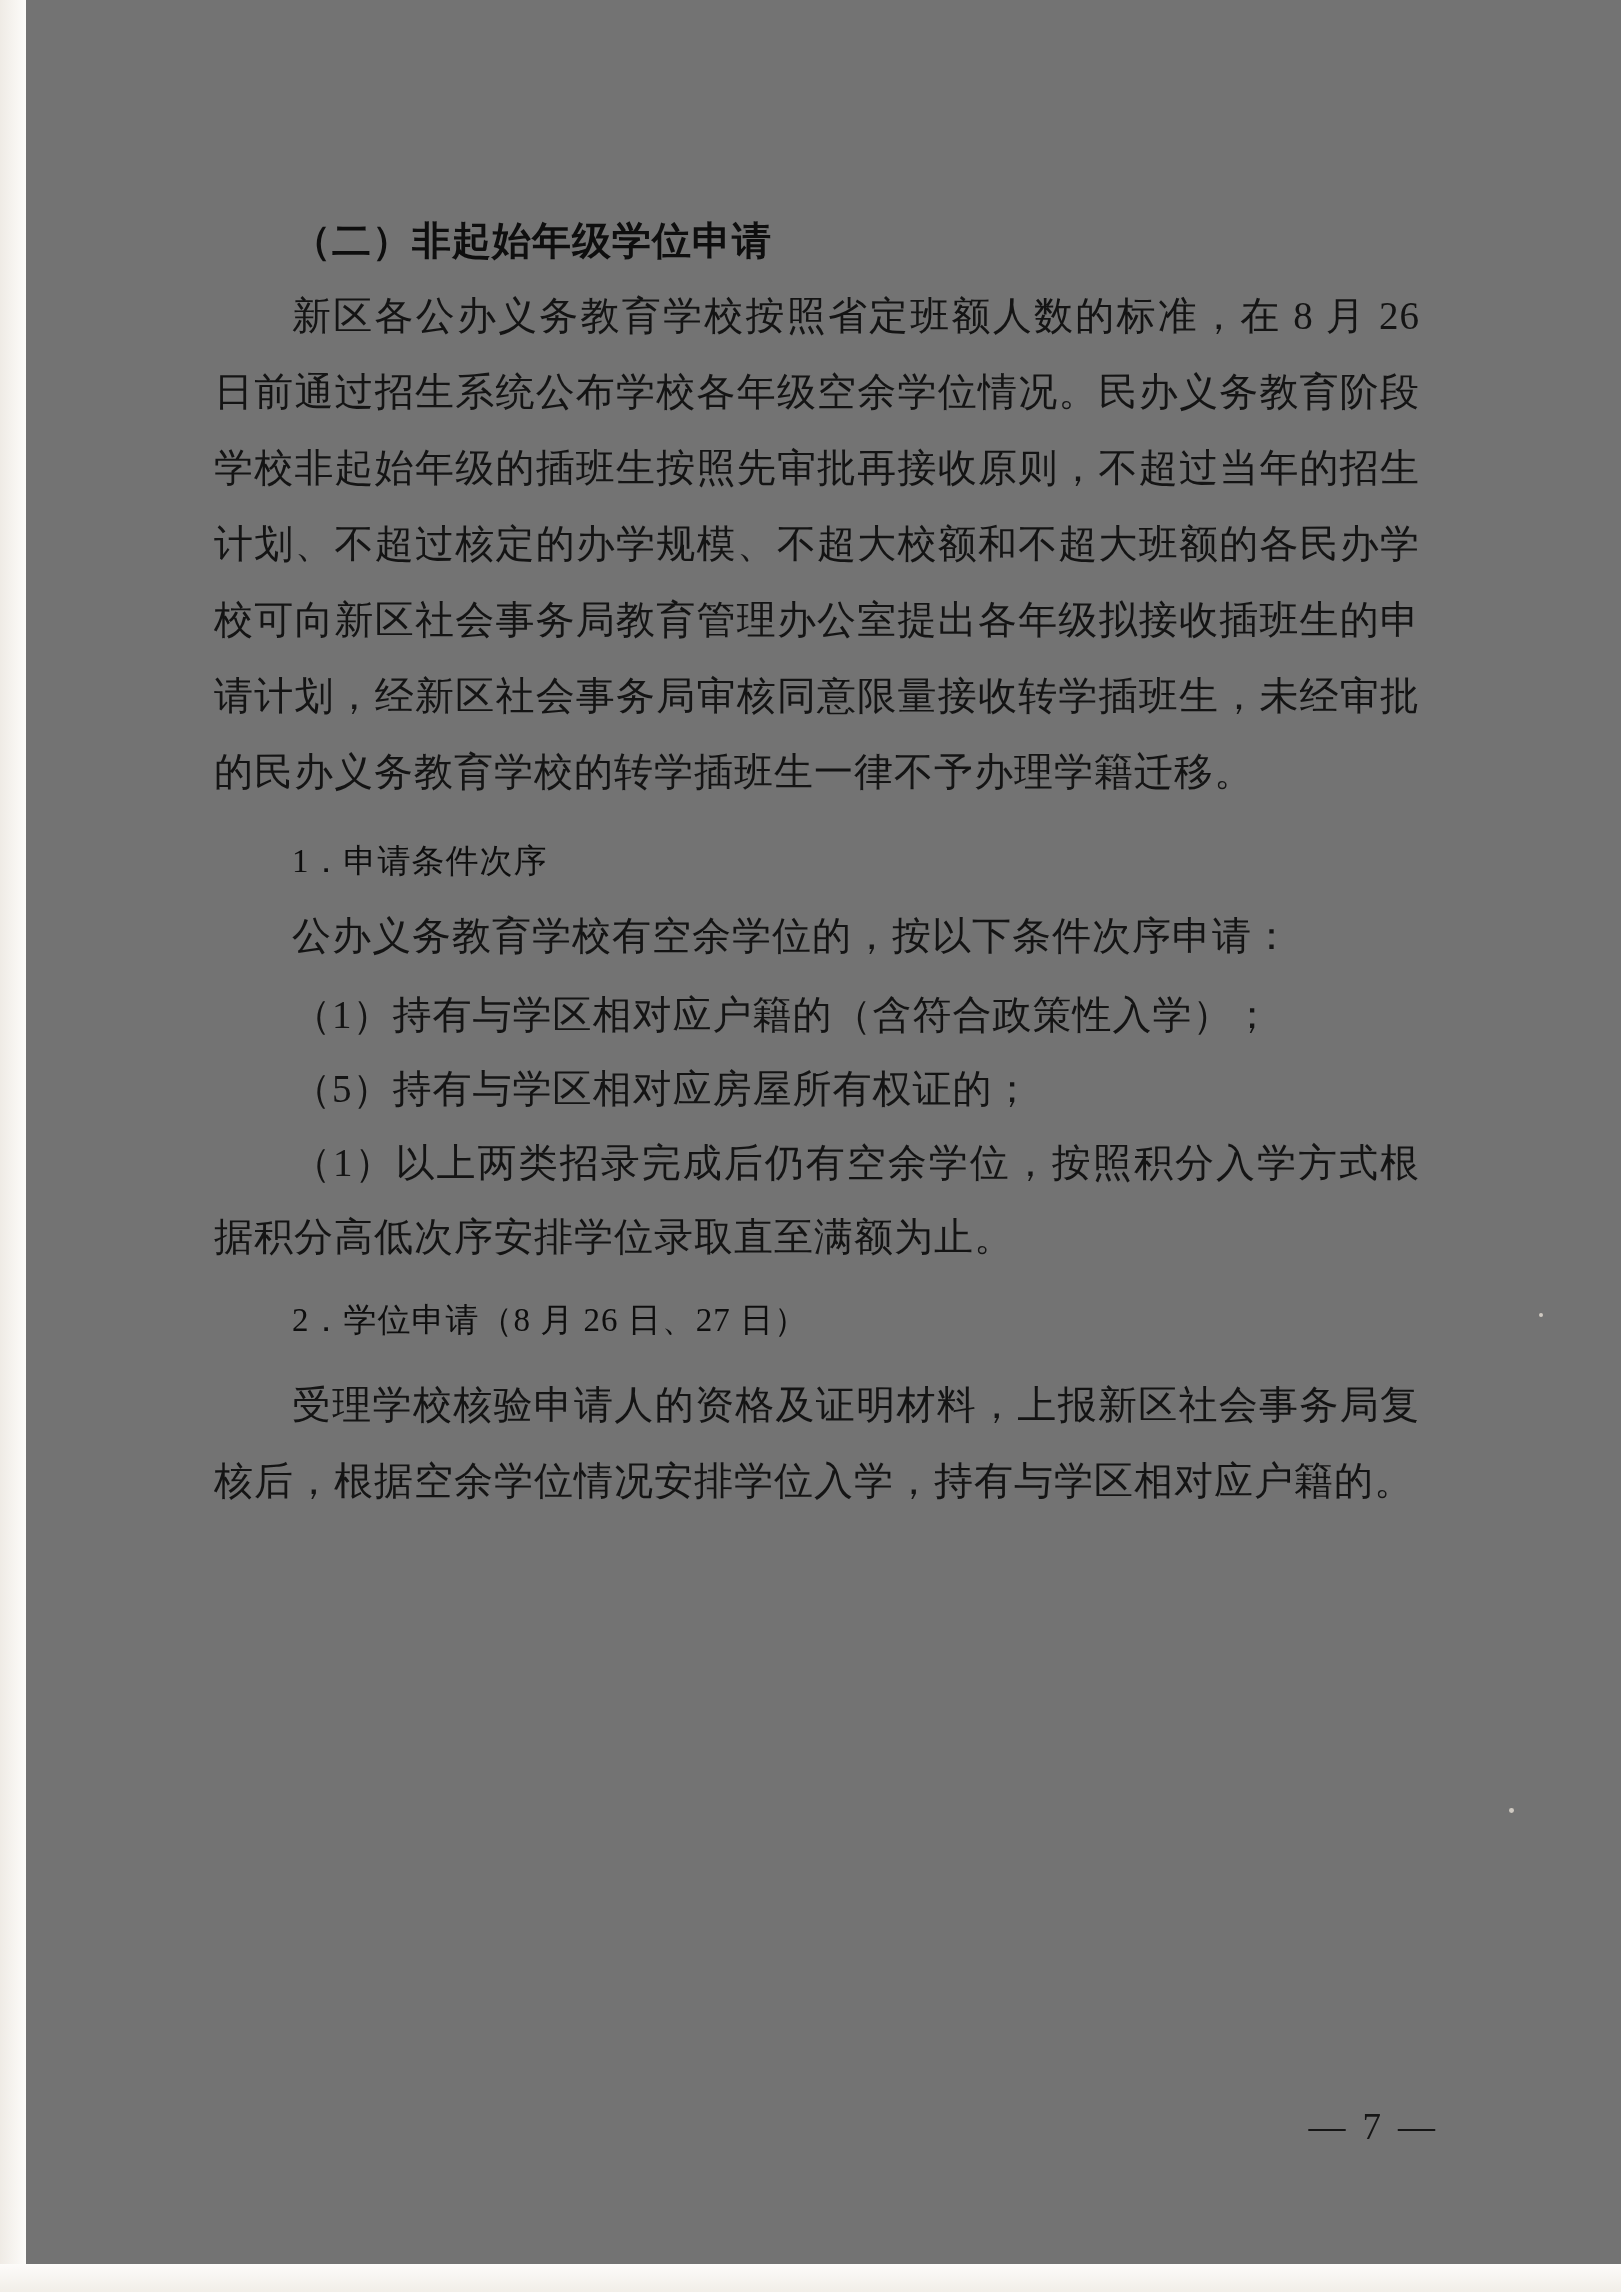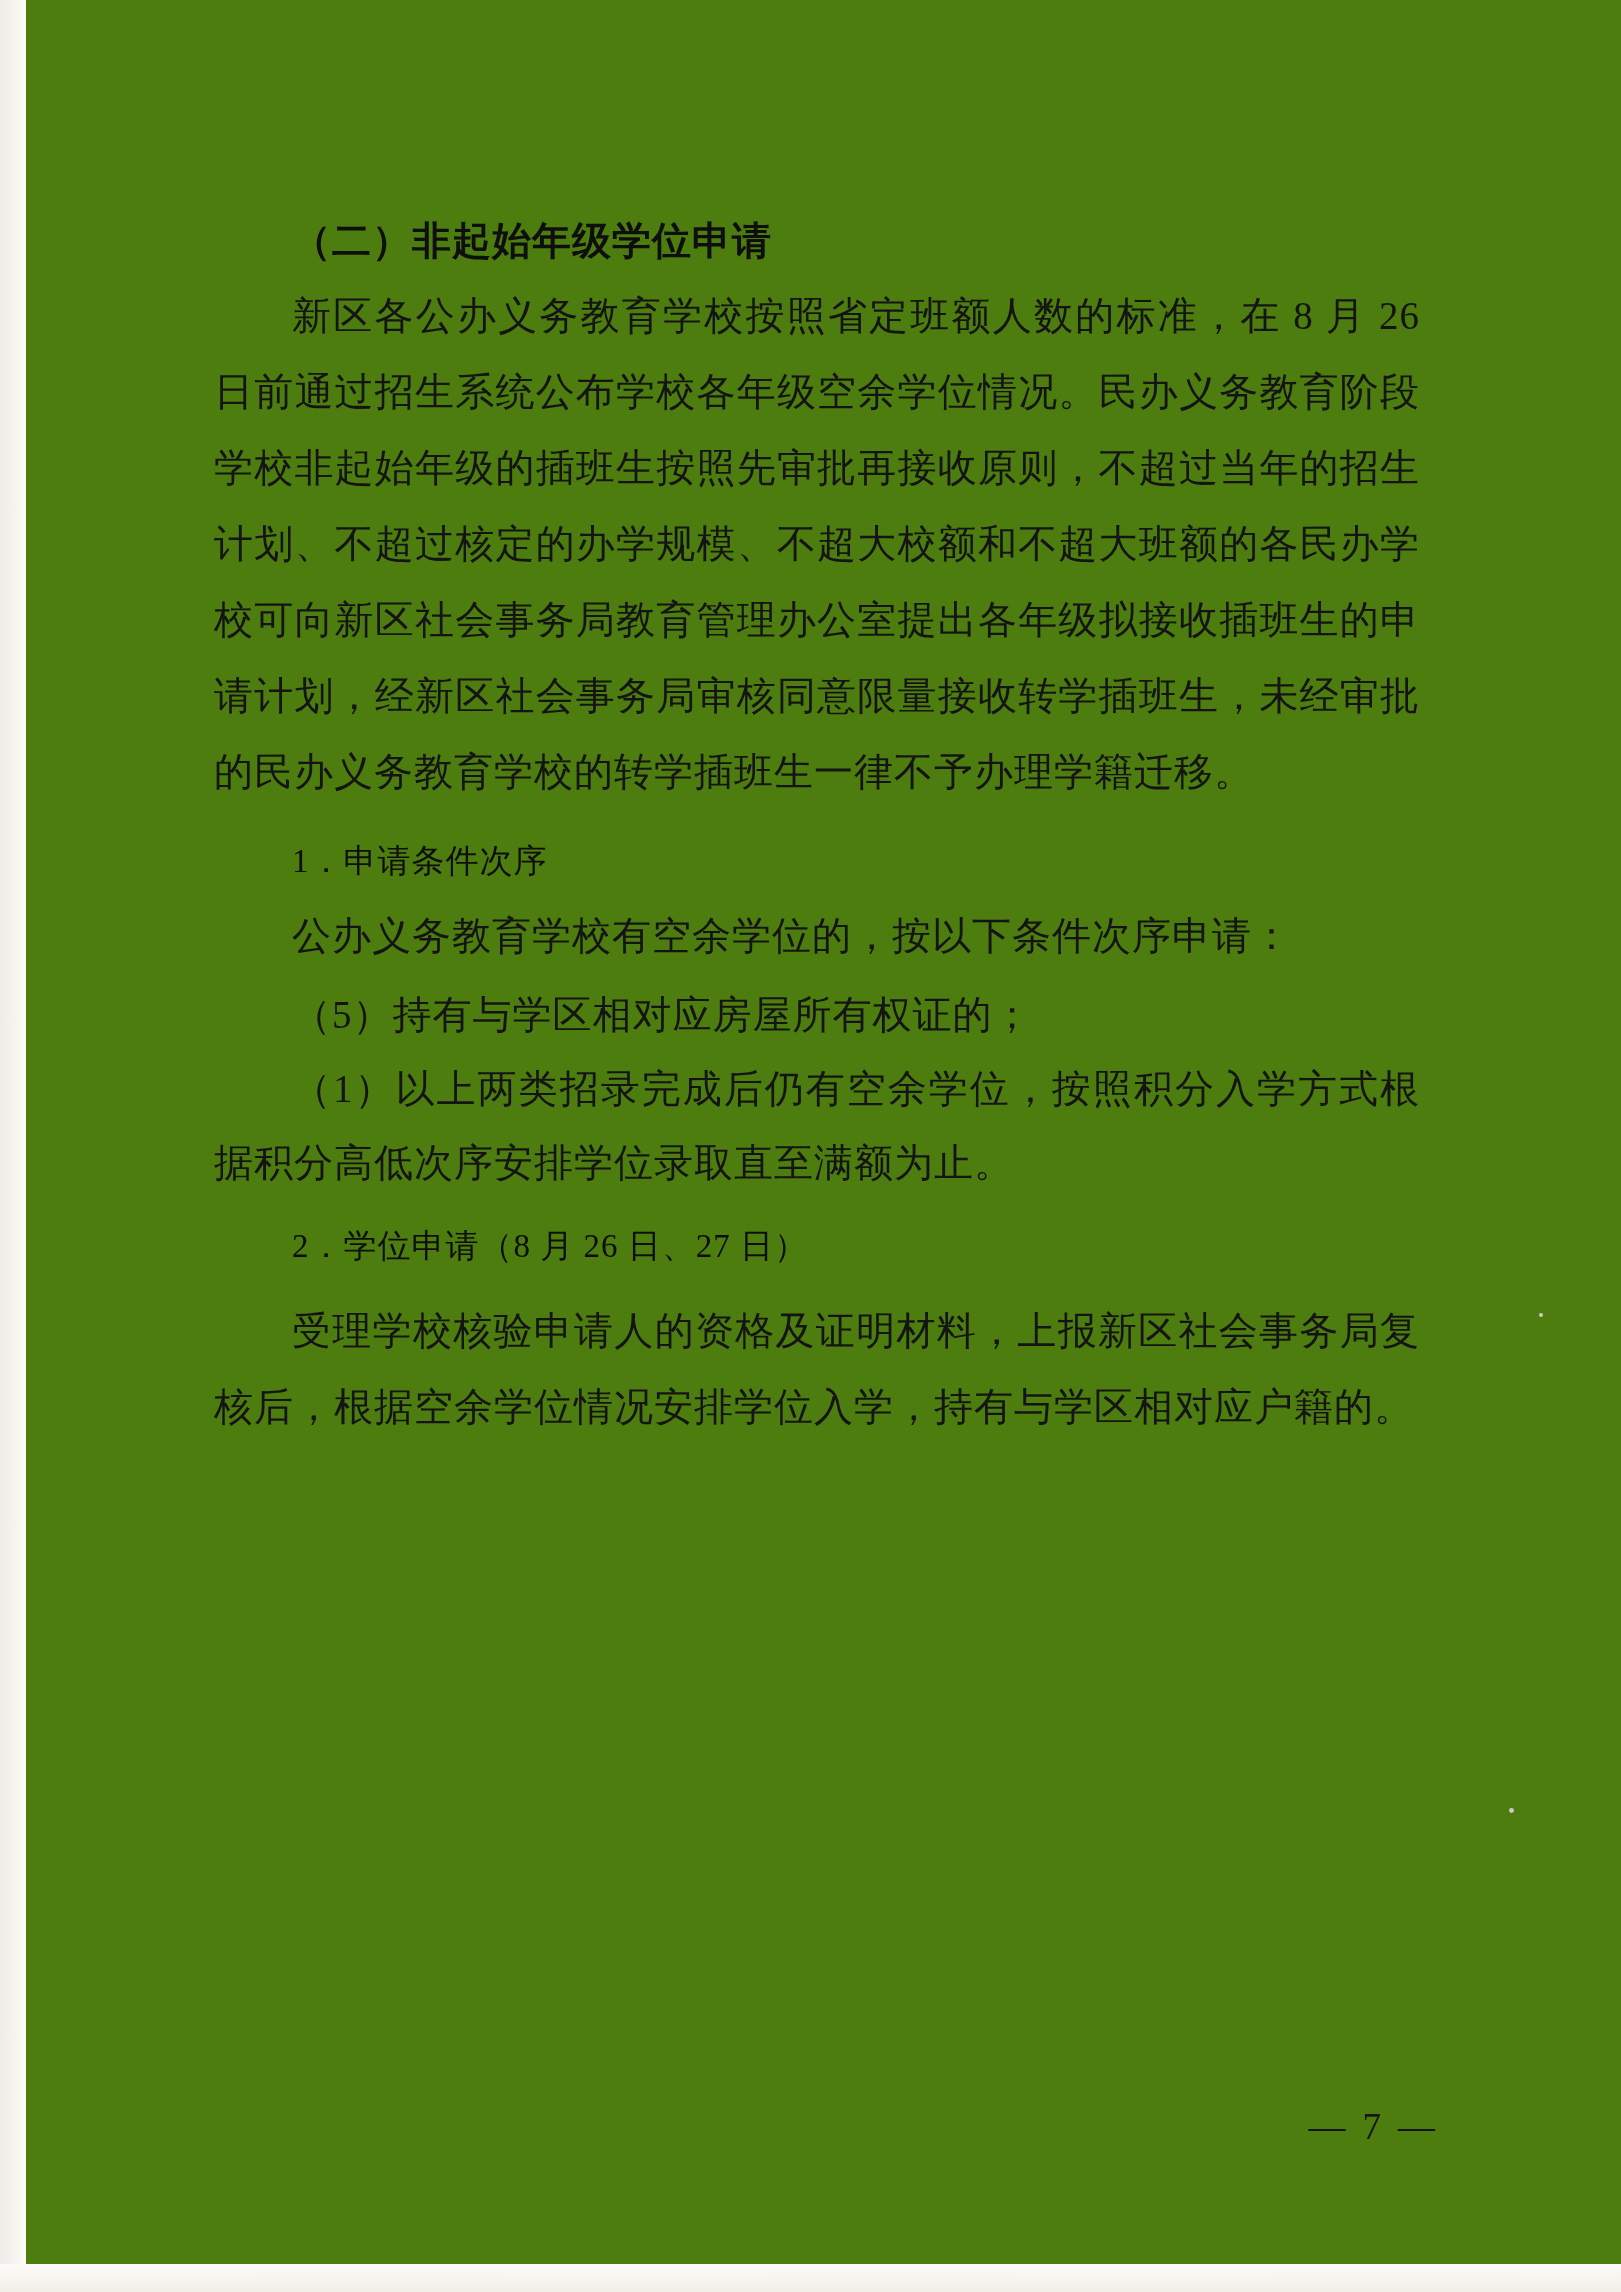--- a/index.html
+++ b/index.html
@@ -7,21 +7,21 @@
     padding: 0;
     background: #ffffff;
   }
   body {
     font-family: "Liberation Serif", "DejaVu Serif", serif;
   }
   .page {
     position: relative;
     width: 1621px;
     height: 2293px;
-    background: #4d7c0f;
+    background: #737373;
     box-sizing: border-box;
     overflow: hidden;
   }
   
   .scan-edge-left {
     position: absolute;
     left: 0; top: 0;
     width: 25.5px; height: 100%;
     background: linear-gradient(to right, #efebe5, #fdfcfa);
     pointer-events: none;
@@ -113,20 +113,21 @@
   <div class="content">
 
     <p class="heading">（二）非起始年级学位申请</p>
 
     <p class="para indent">新区各公办义务教育学校按照省定班额人数的标准，在 8 月 26 日前通过招生系统公布学校各年级空余学位情况。民办义务教育阶段学校非起始年级的插班生按照先审批再接收原则，不超过当年的招生计划、不超过核定的办学规模、不超大校额和不超大班额的各民办学校可向新区社会事务局教育管理办公室提出各年级拟接收插班生的申请计划，经新区社会事务局审核同意限量接收转学插班生，未经审批的民办义务教育学校的转学插班生一律不予办理学籍迁移。</p>
 
     <div class="block-gap"></div>
 
     <p class="sub-heading">1．申请条件次序</p>
     <p class="para indent">公办义务教育学校有空余学位的，按以下条件次序申请：</p>
+    <p class="list-item">（1）持有与学区相对应户籍的（含符合政策性入学）；</p>
     <p class="list-item">（5）持有与学区相对应房屋所有权证的；</p>
     <p class="list-item">（1）以上两类招录完成后仍有空余学位，按照积分入学方式根据积分高低次序安排学位录取直至满额为止。</p>
 
     <div class="block-gap"></div>
 
     <p class="sub-heading">2．学位申请（8 月 26 日、27 日）</p>
 
     <div class="block-gap"></div>
 
     <p class="para indent">受理学校核验申请人的资格及证明材料，上报新区社会事务局复核后，根据空余学位情况安排学位入学，持有与学区相对应户籍的。</p>

